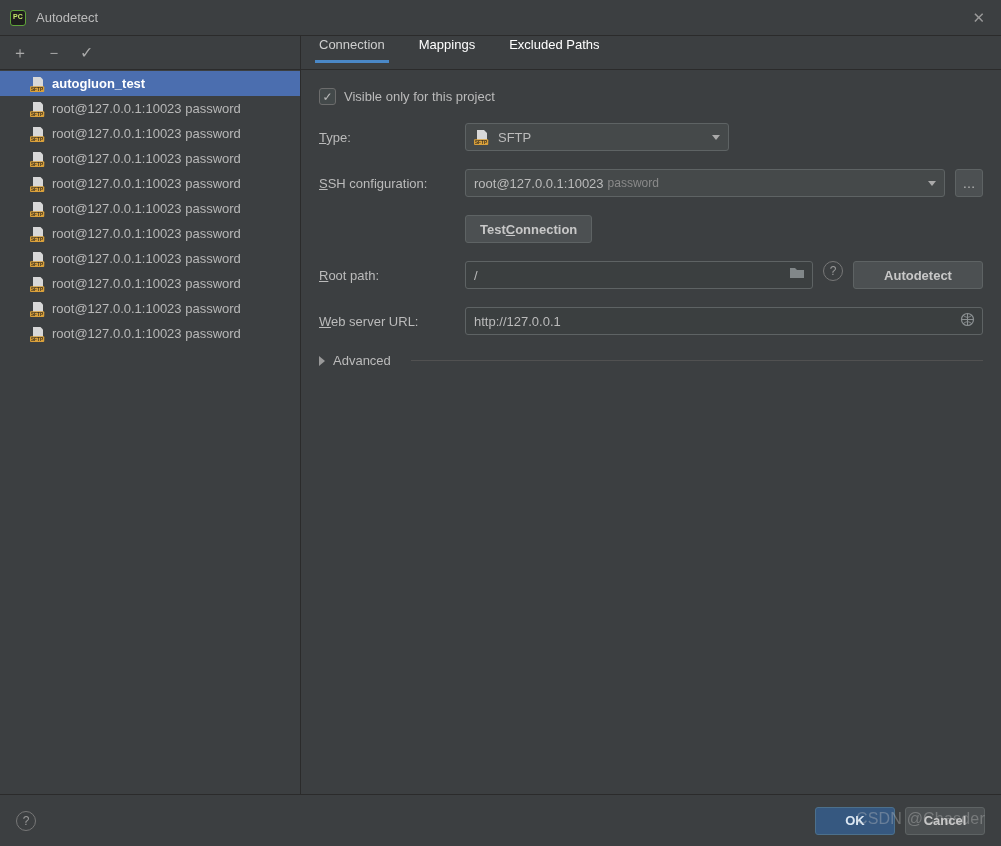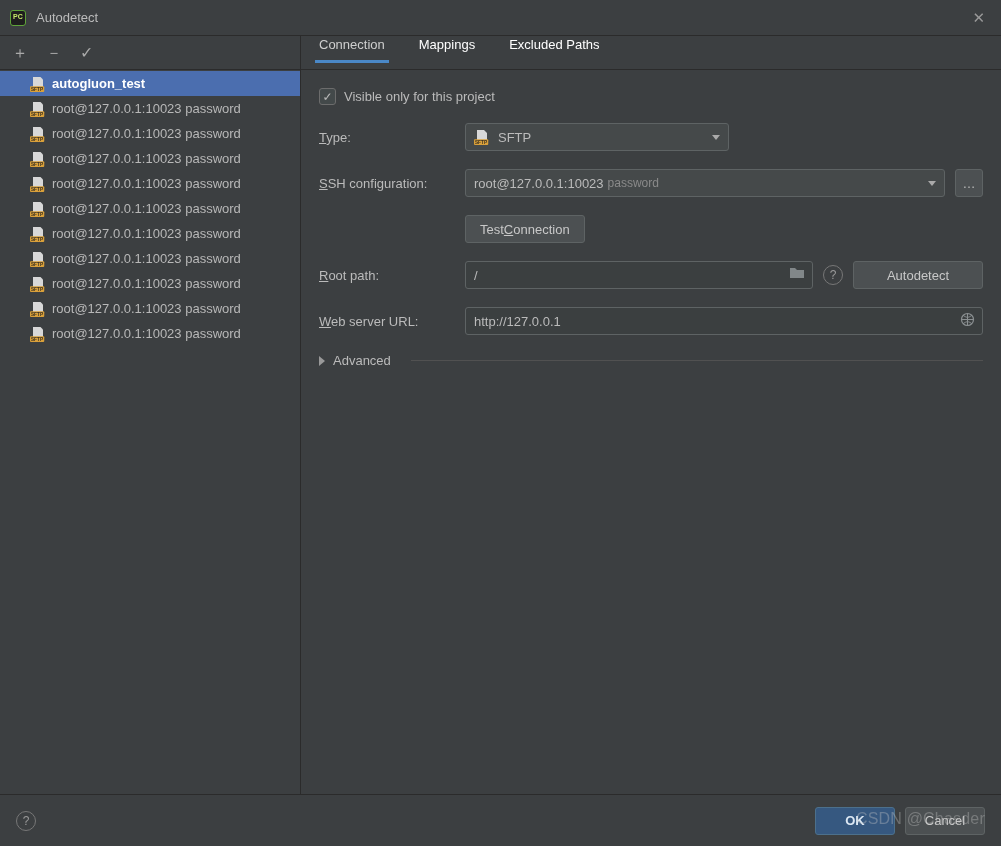--- a/index.html
+++ b/index.html
@@ -124,21 +124,21 @@
 
   .form { padding: 18px 18px 0 18px; }
   .row {
     display: flex;
     align-items: center;
     margin-bottom: 18px;
     gap: 10px;
   }
   .row .lbl { width: 136px; color: #bbbbbb; }
   .row .lbl .ul { text-decoration: underline; }
-  .row .field { flex: 1; display: flex; align-items: center; gap: 10px; min-width: 0; }
+  .row .field { flex: 1; display: flex; gap: 10px; min-width: 0; }
 
   
   .chk-row { display: flex; align-items: center; gap: 8px; margin-bottom: 18px; }
   .chk {
     width: 17px; height: 17px;
     border: 1px solid #6c6c6c;
     border-radius: 3px;
     background: #43494a;
     display: flex; align-items: center; justify-content: center;
     color: #bbbbbb; font-size: 12px;
@@ -185,20 +185,21 @@
 
   .btn {
     height: 28px;
     padding: 0 14px;
     background: #4c5052;
     border: 1px solid #5e6364;
     border-radius: 3px;
     color: #c8c8c8;
     display: inline-flex; align-items: center; justify-content: center;
     cursor: pointer;
+    font-weight: bold;
   }
   .btn.primary {
     background: #365880;
     border-color: #4c708c;
     color: #dbe7f3;
     font-weight: 600;
   }
 
   .folder-icon, .help-icon, .globe-icon { color: #888; font-size: 14px; }
 

